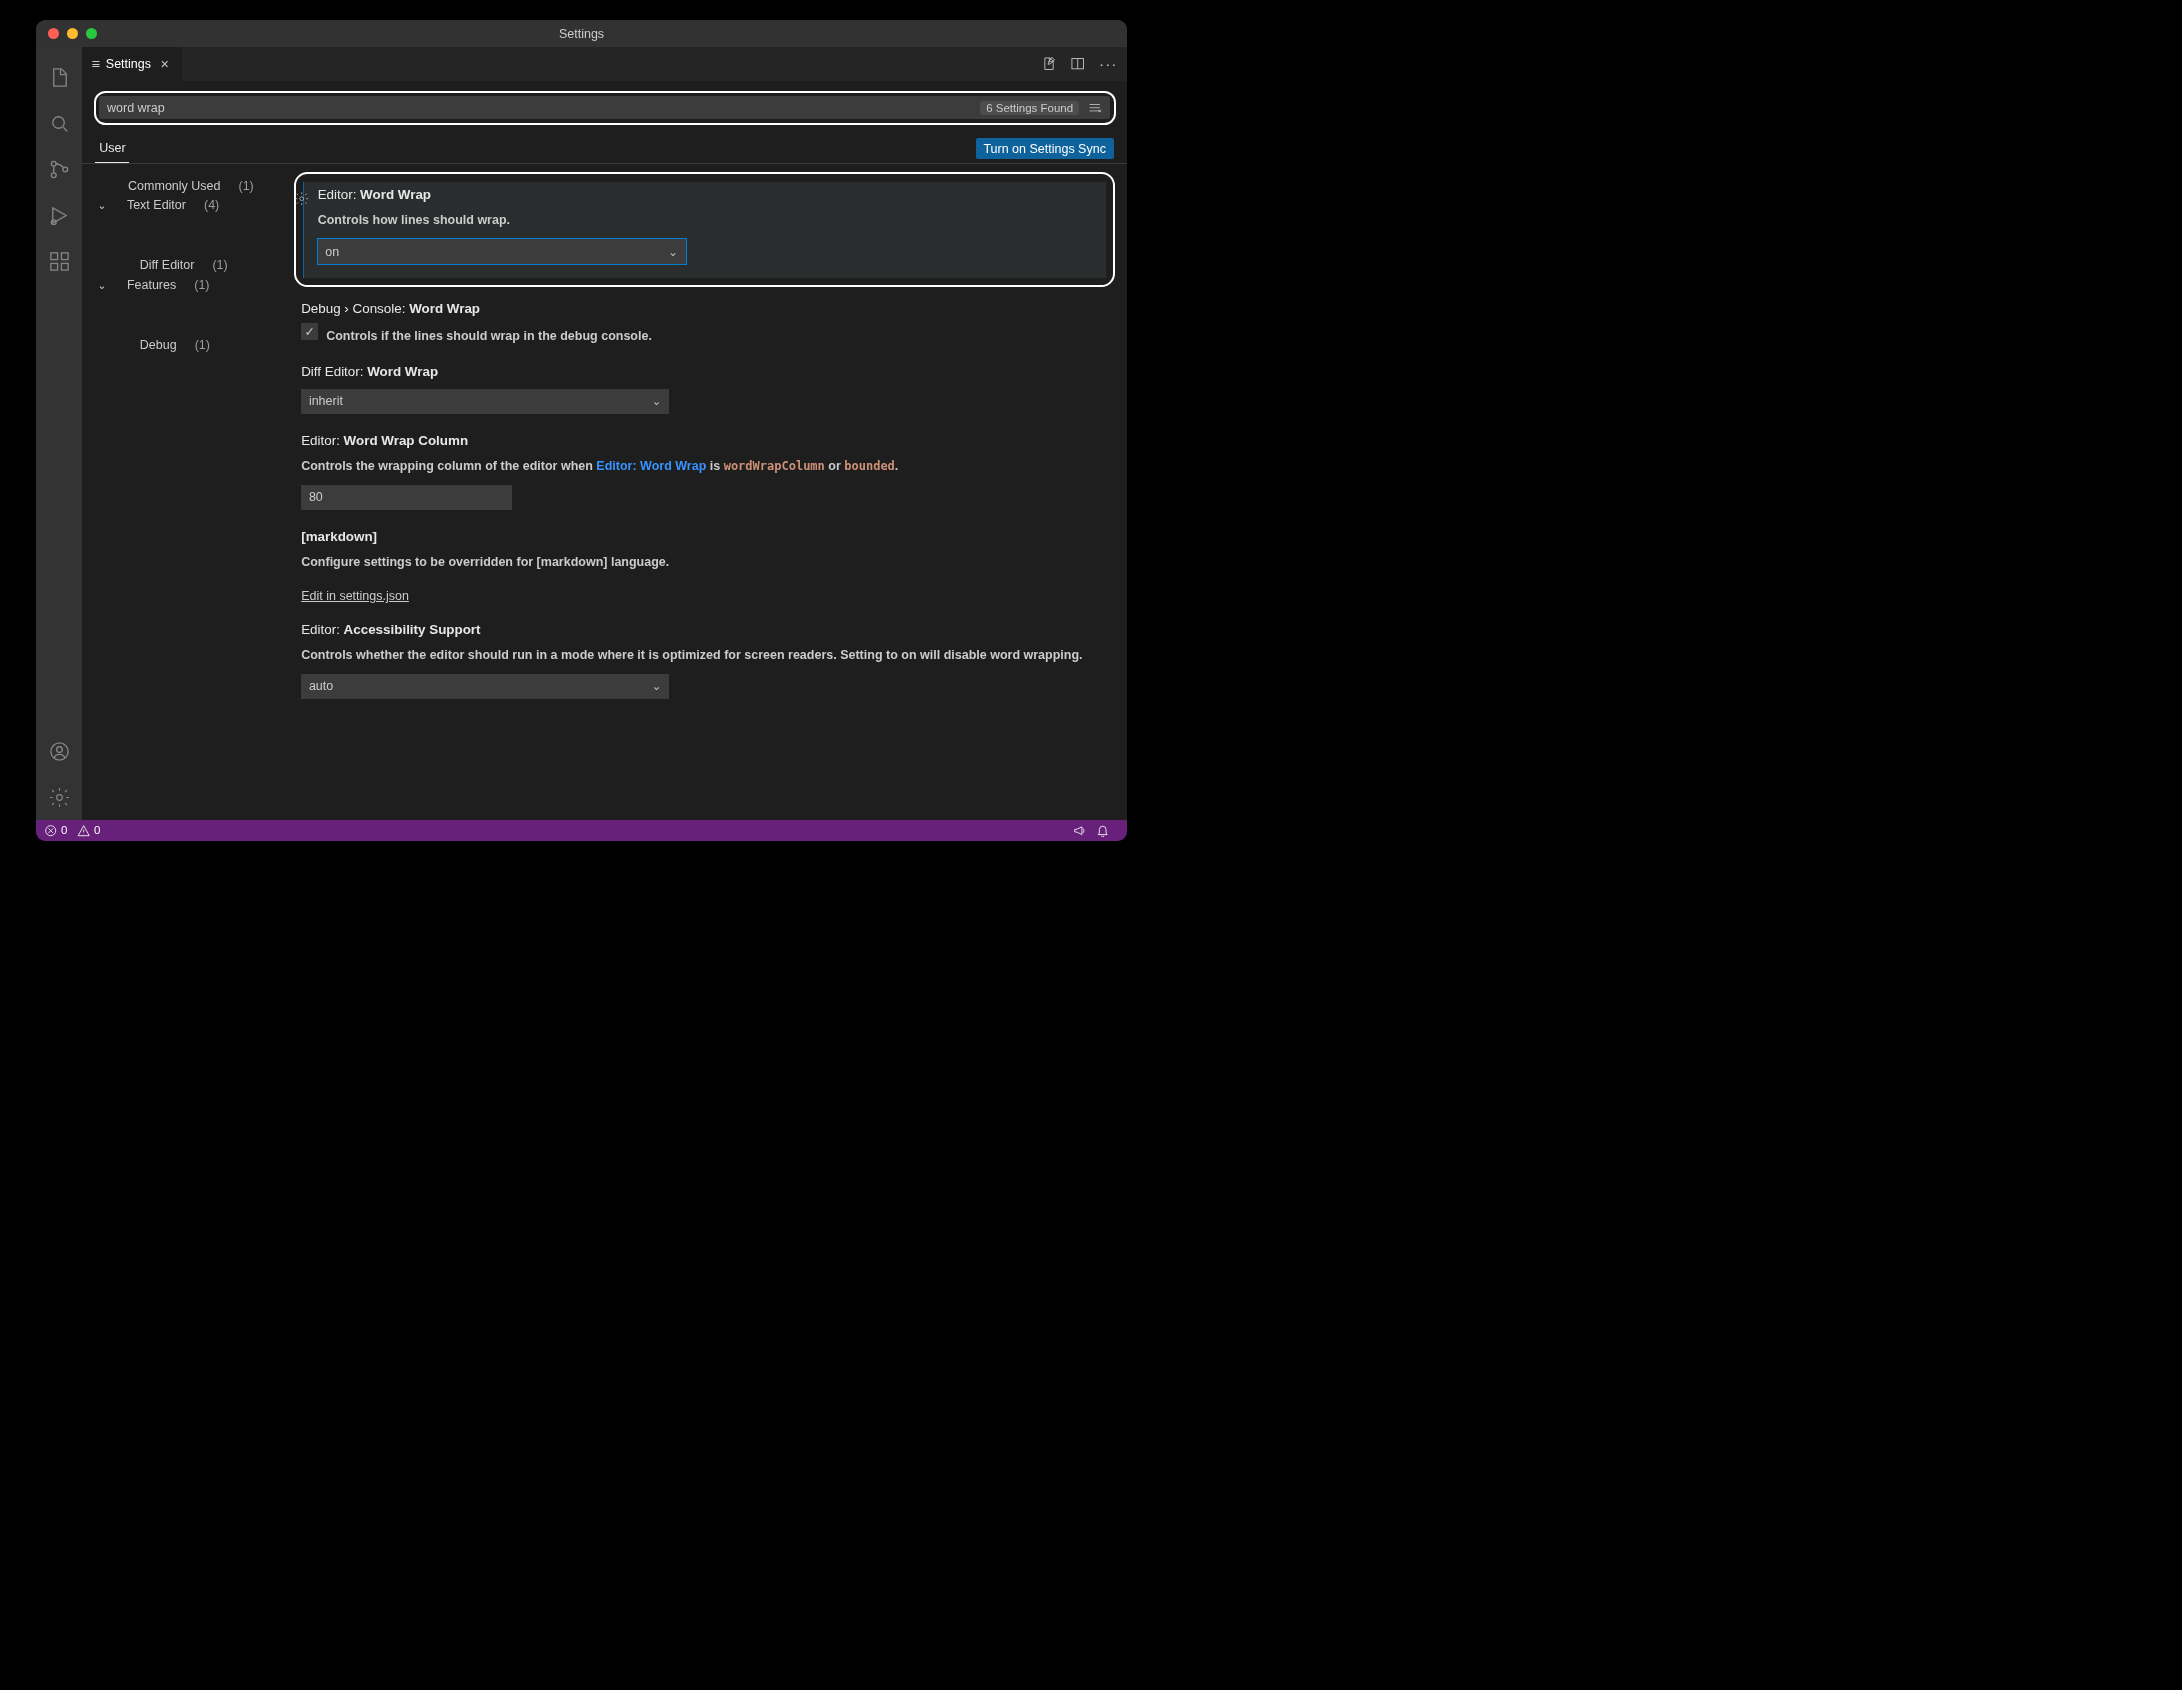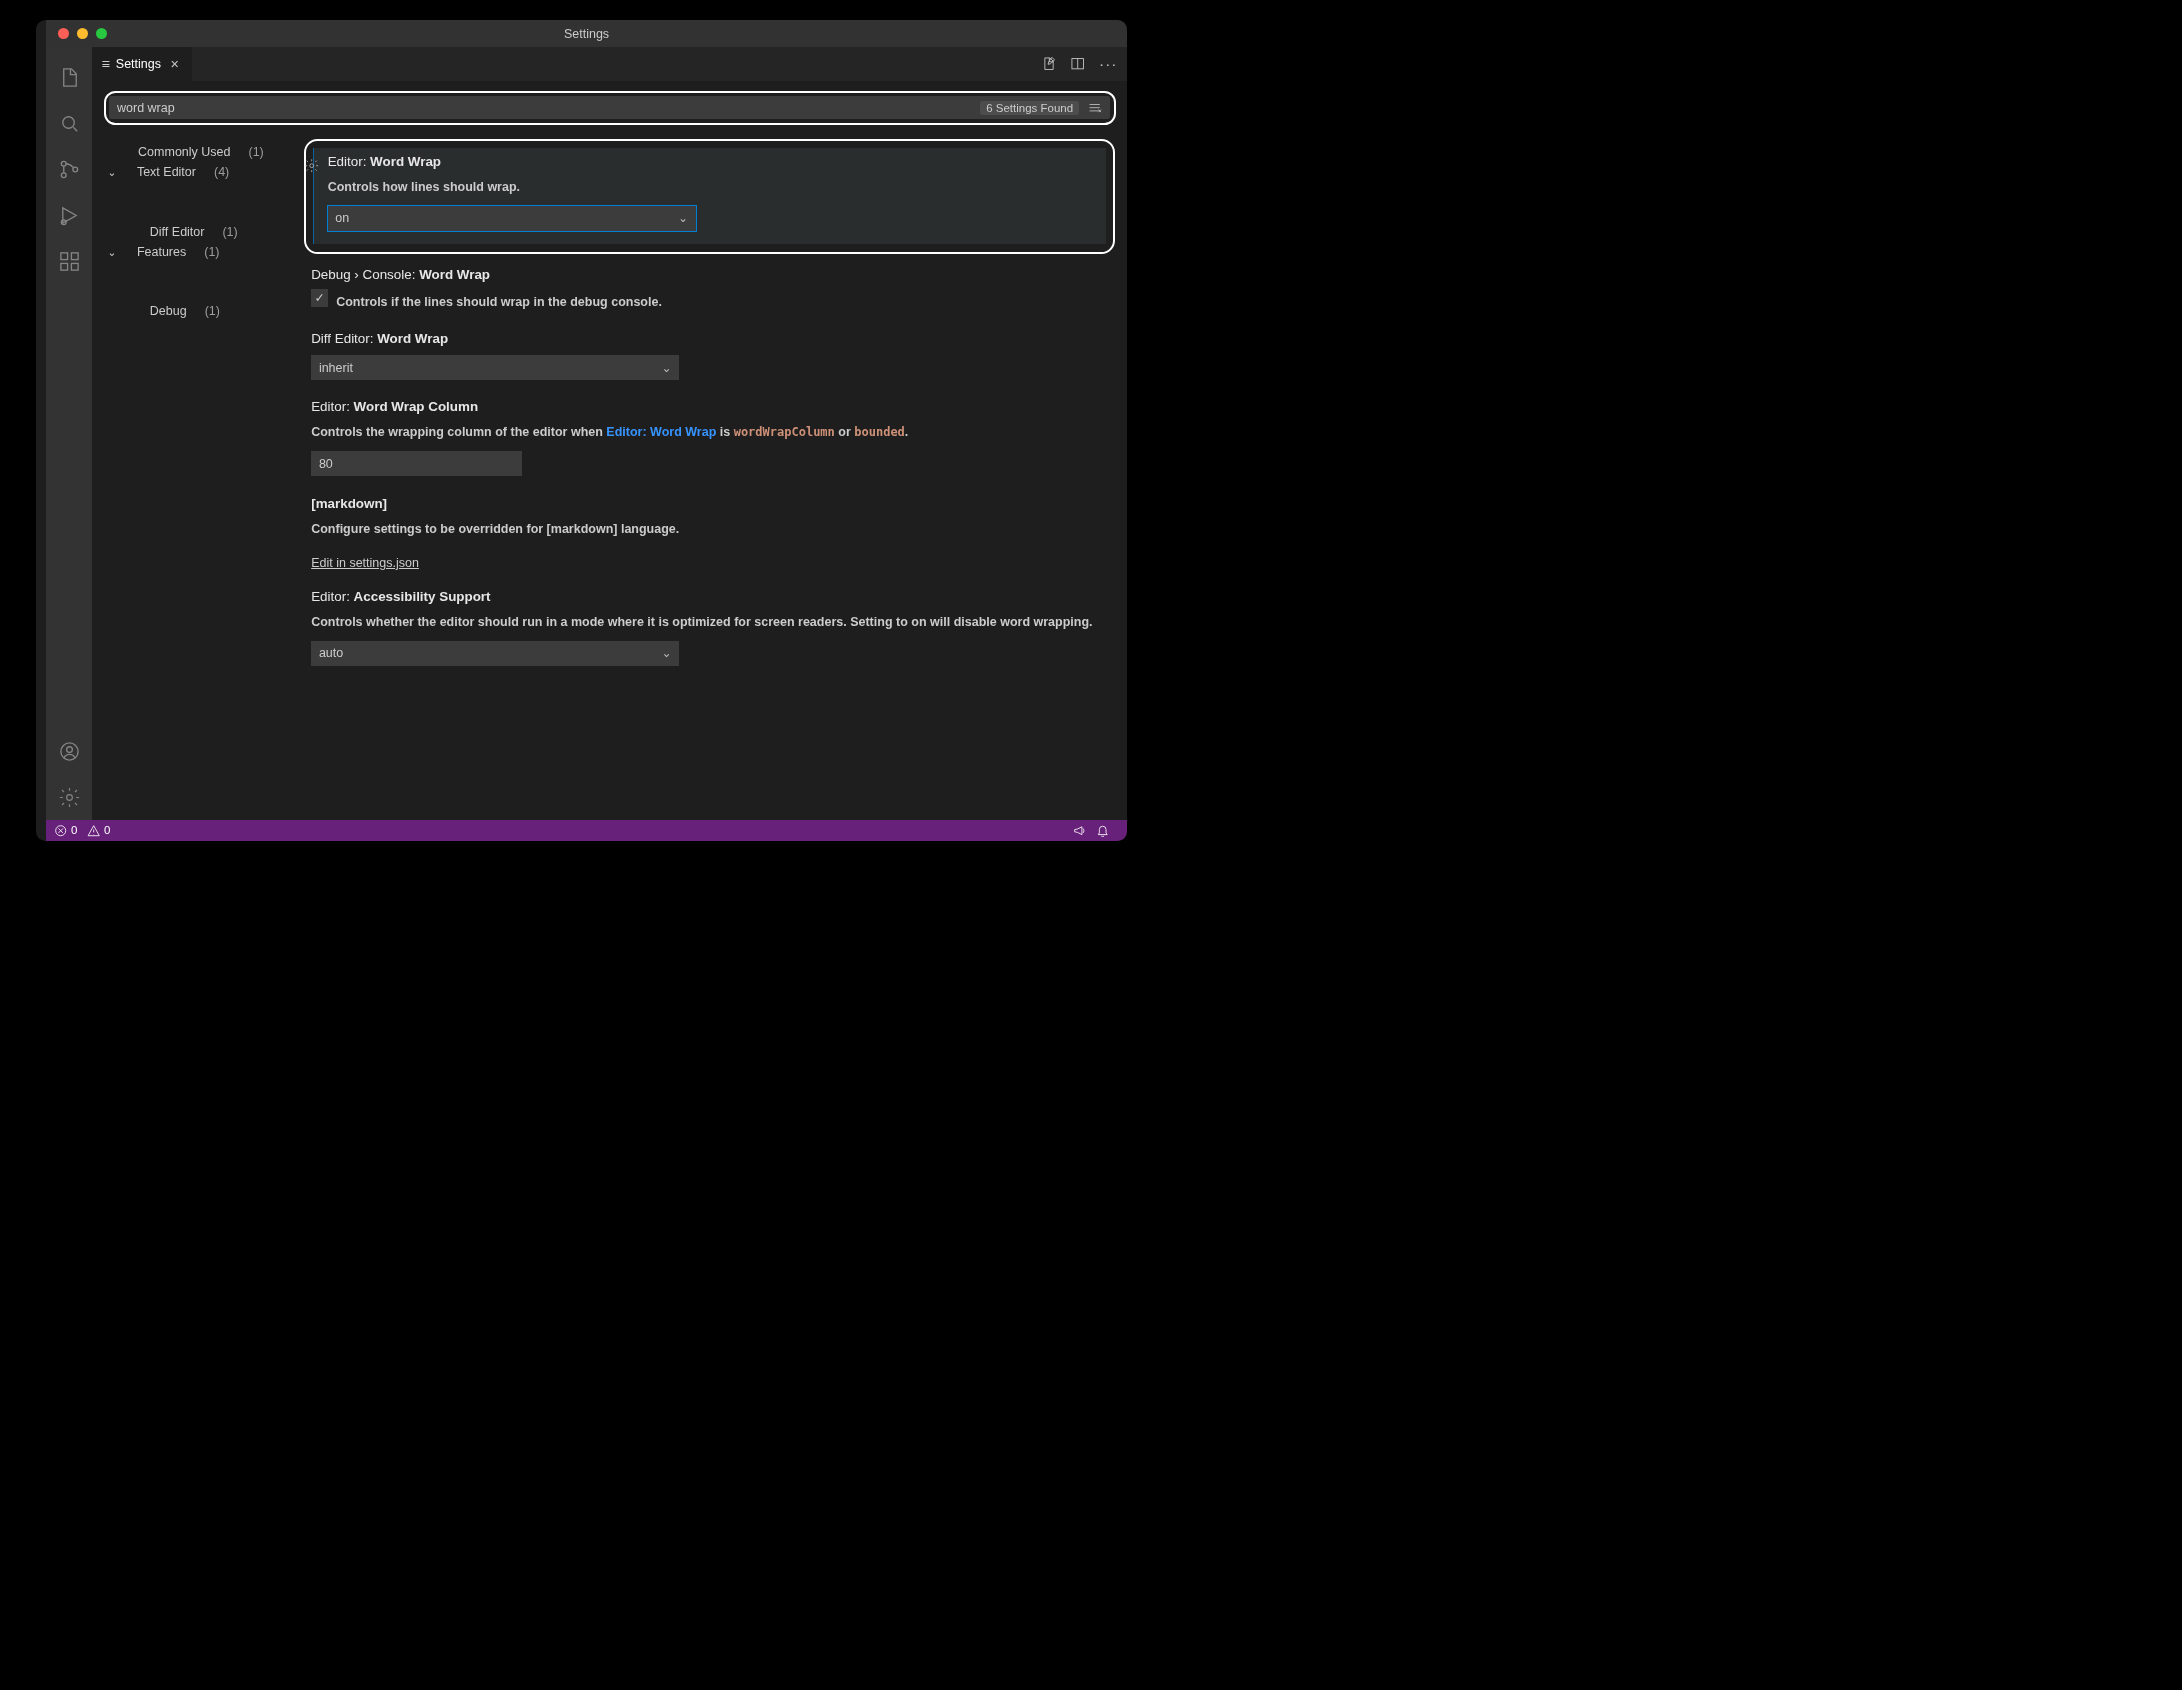--- a/index.html
+++ b/index.html
@@ -17,21 +17,20 @@
     position: absolute;
     left: 36px;
     top: 20px;
     width: 1091px;
     height: 821px;
     background: #1e1e1e;
     border-radius: 9.6px;
     overflow: hidden;
     display: flex;
     flex-direction: column;
-    padding-left: 10px;
   }
   .titlebar {
     height: 27px;
     background: #323233;
     display: flex;
     align-items: center;
     position: relative;
   }
   .traffic-lights {
     display: flex;
@@ -401,20 +400,24 @@
             <span class="found-badge">6 Settings Found</span>
             <span class="filter-icon">
               <svg viewBox="0 0 24 24">
                   <path d="M4 7h16M4 12h16M4 17h16"></path>
                   <path d="M18 15l4 4M22 15l-4 4"></path>
                 </svg>
             </span>
           </div>
         </div>
 
+        <div class="scope-row">
+          <div class="scope-tab">User</div>
+          <div class="sync-btn">Turn on Settings Sync</div>
+        </div>
 
         <div class="settings-columns">
           <div class="toc">
             <div class="toc-item indent1">
               <span>Commonly Used</span>
               <span class="count">(1)</span>
             </div>
             <div class="toc-item">
               <span class="chev">⌄</span>
               <span>Text Editor</span>

